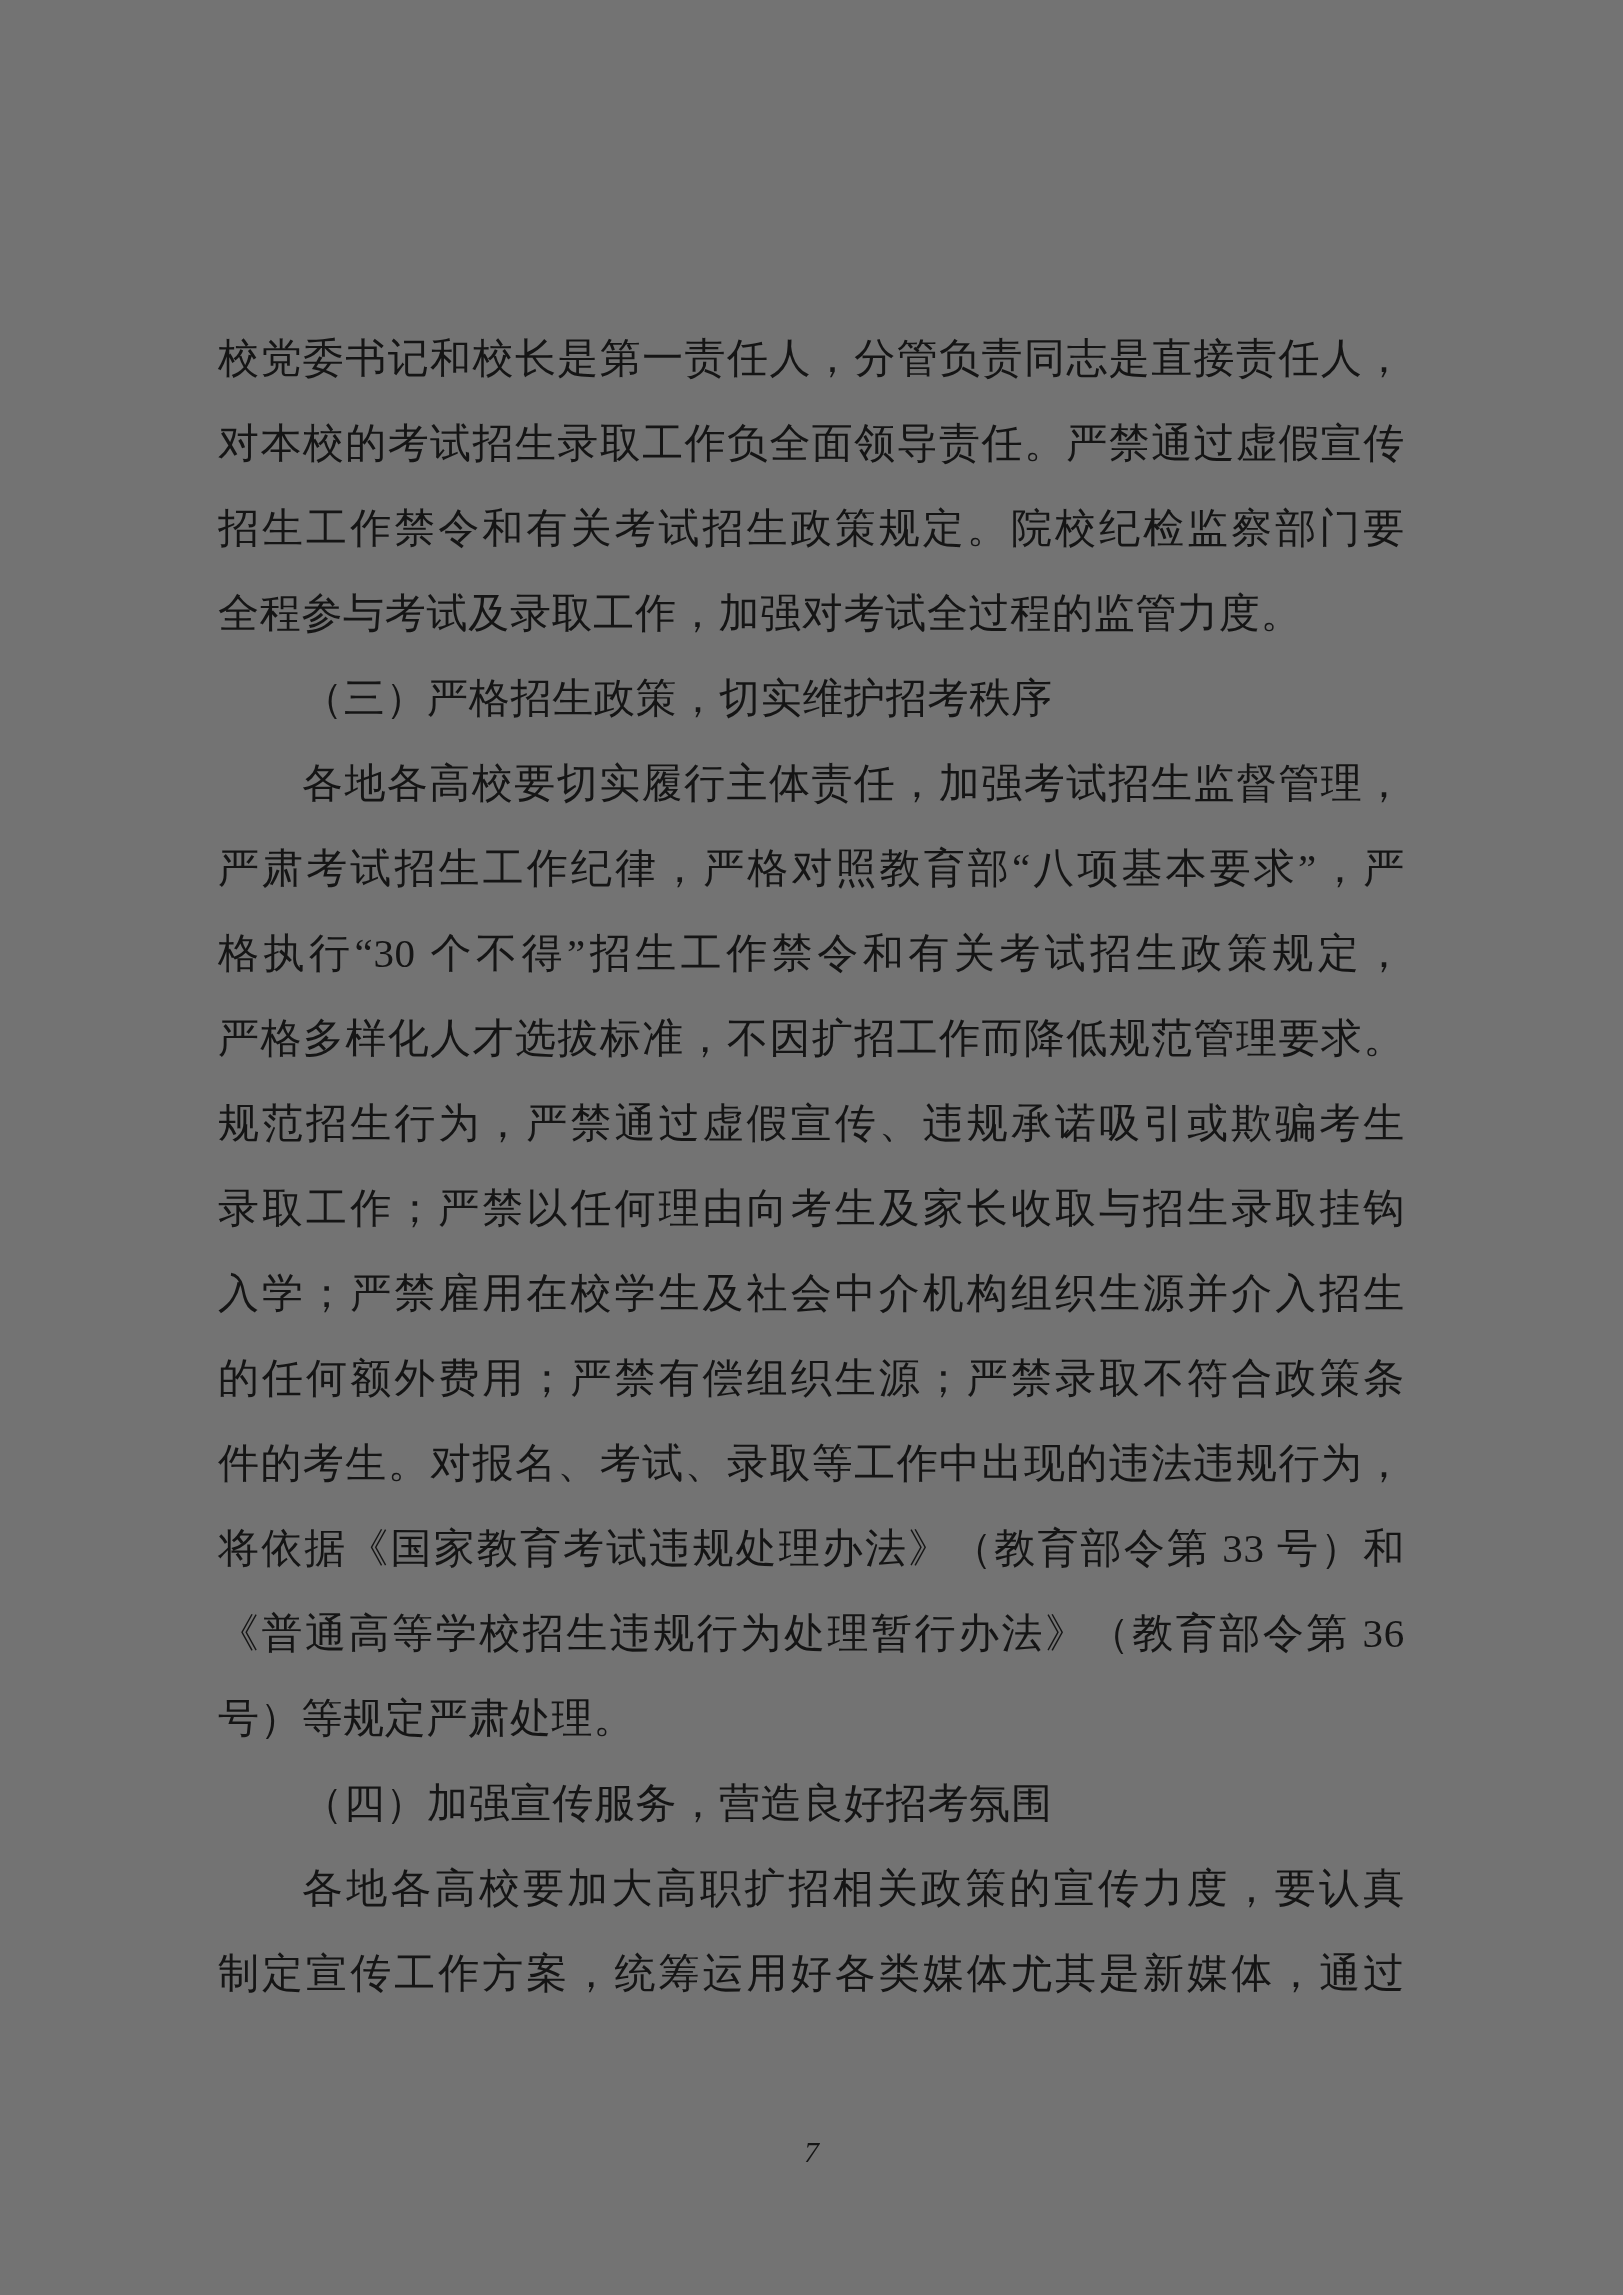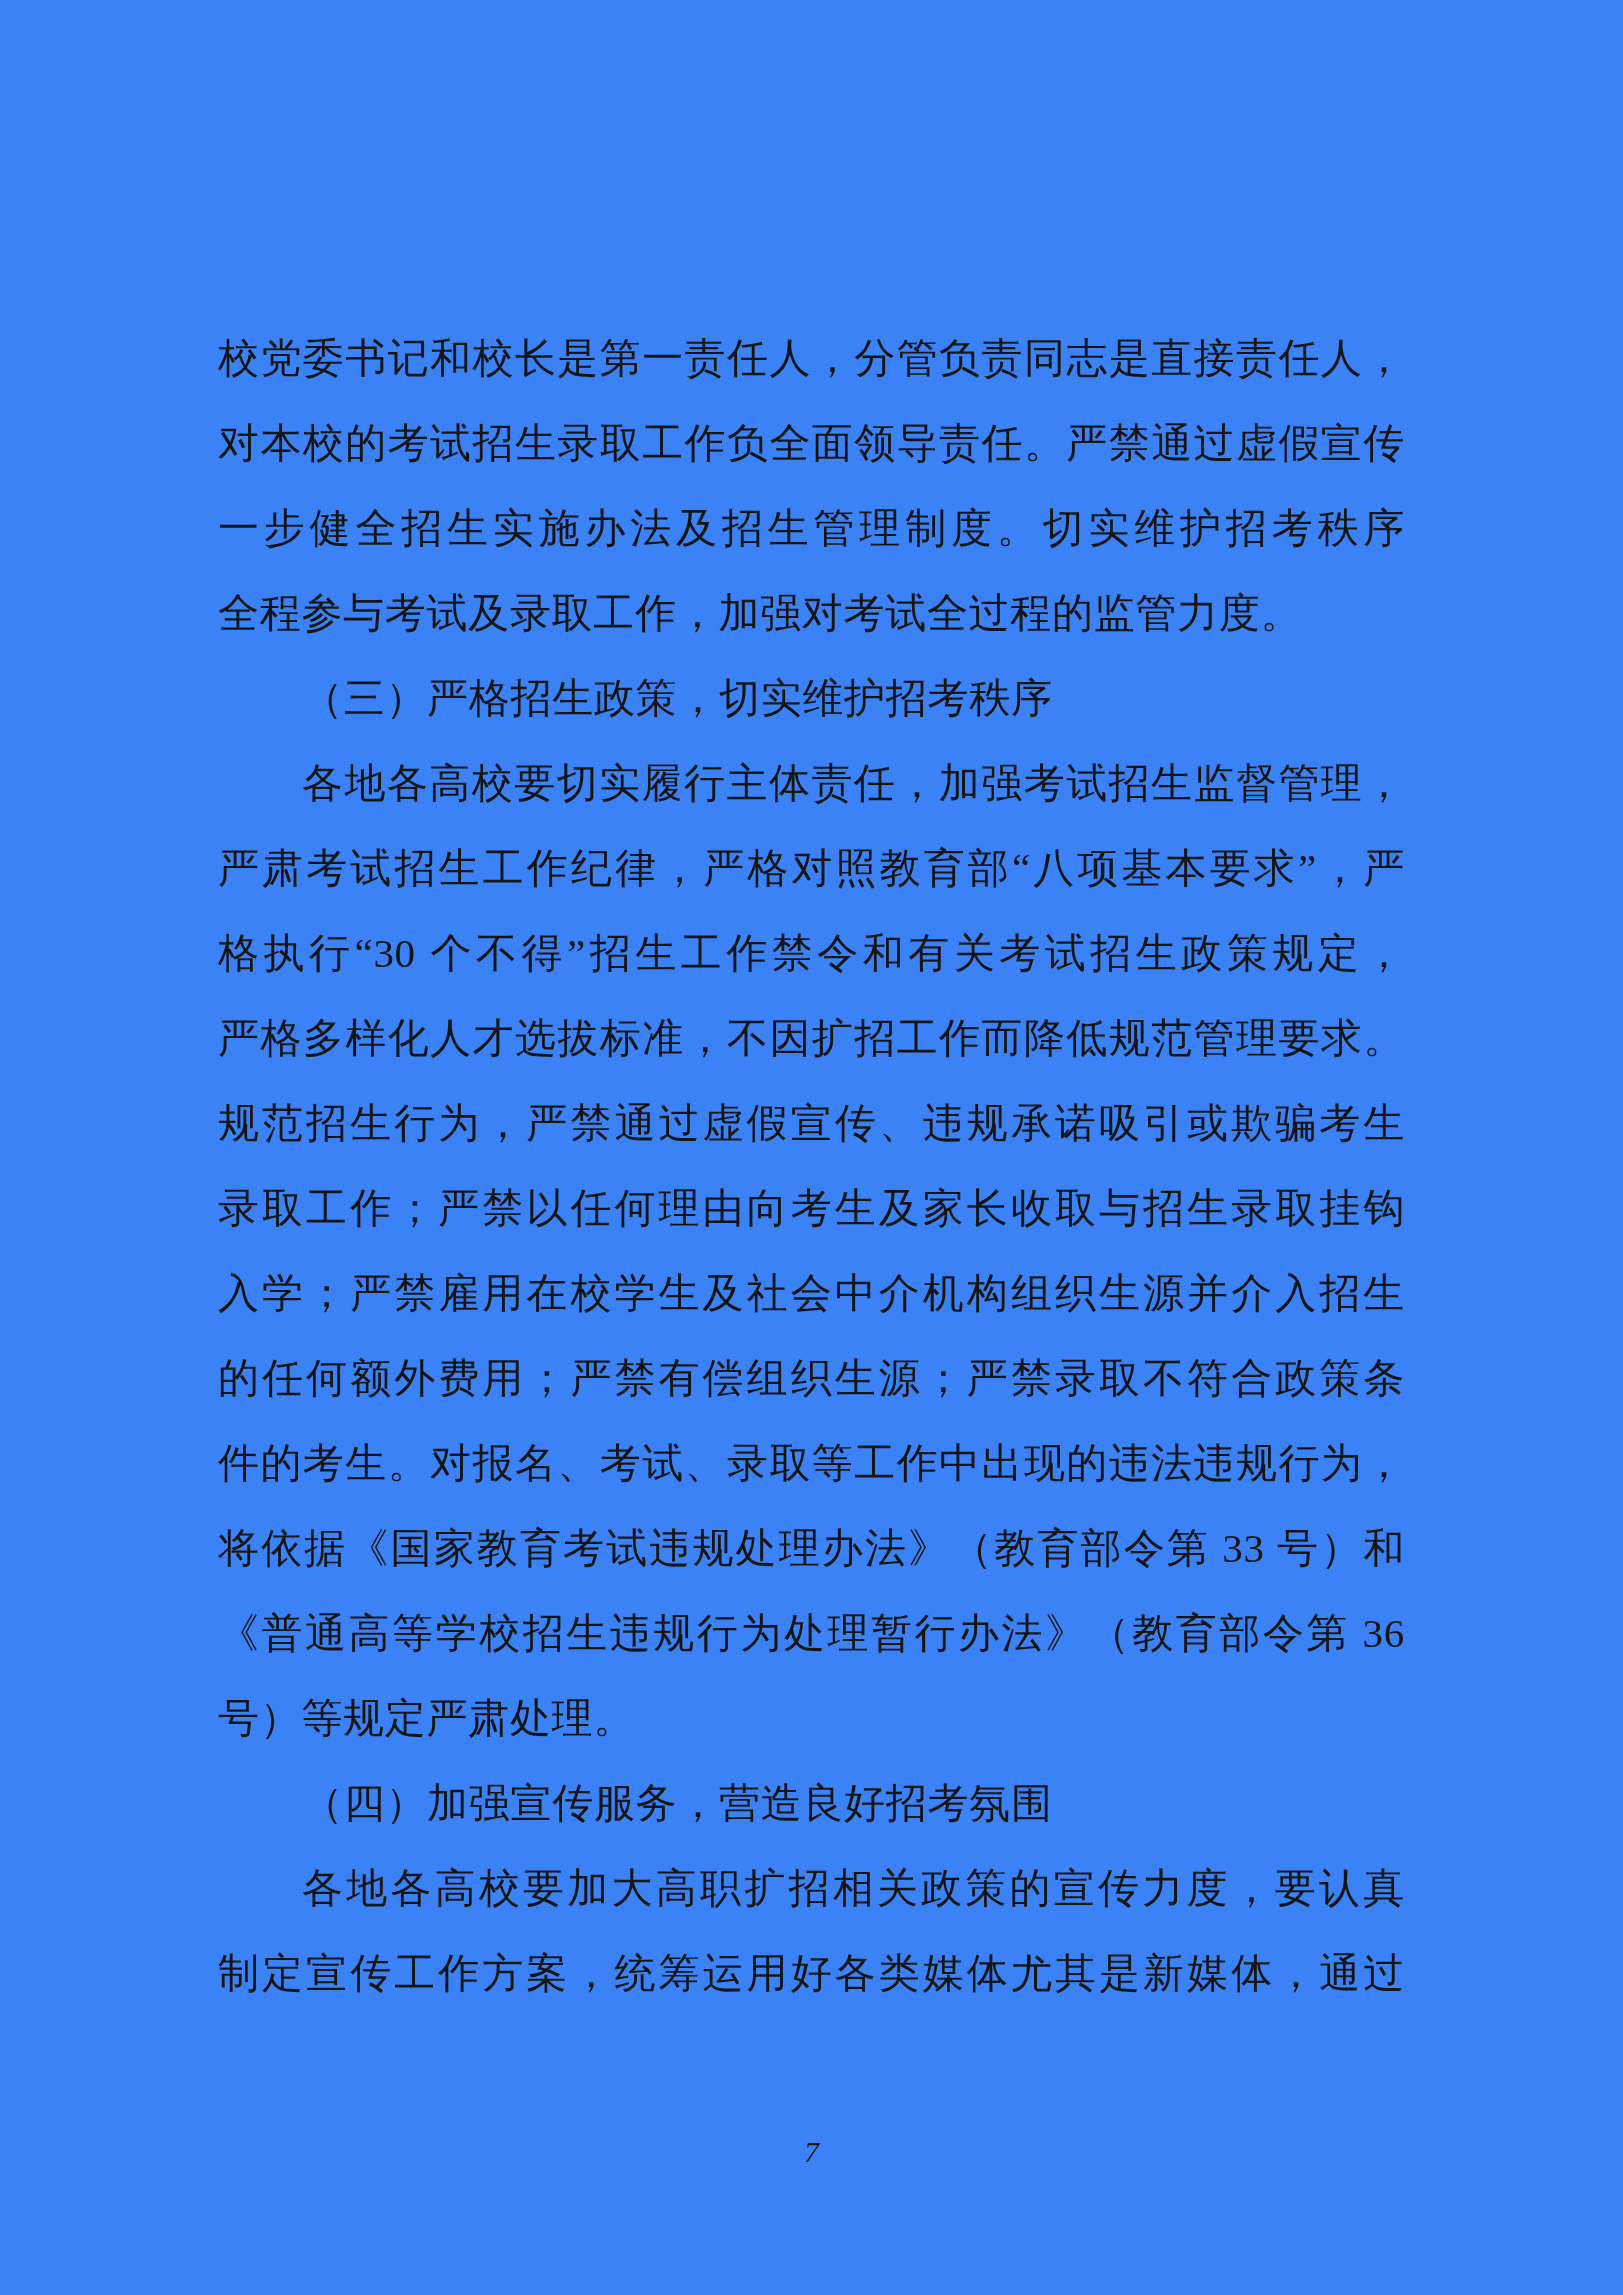--- a/index.html
+++ b/index.html
@@ -4,21 +4,21 @@
 <style>
   html, body {
     margin: 0;
     padding: 0;
     background: #9a9a9a;
   }
   .page {
     position: relative;
     width: 1623px;
     height: 2295px;
-    background: #3b82f6;
+    background: #737373;
     font-family: "Liberation Serif", "DejaVu Serif", serif;
     overflow: hidden;
   }
   .textblock {
     position: absolute;
     left: 218px;
     top: 316px;
     width: 1187px;
   }
   .line {
@@ -53,21 +53,21 @@
     color: #151515;
   }
 </style>
 </head>
 <body>
 
 <div class="page">
   <div class="textblock">
     <div class="line jf">校党委书记和校长是第一责任人，分管负责同志是直接责任人，</div>
     <div class="line jf">对本校的考试招生录取工作负全面领导责任。严禁通过虚假宣传</div>
-    <div class="line jf">一步健全招生实施办法及招生管理制度。切实维护招考秩序</div>
+    <div class="line jf">招生工作禁令和有关考试招生政策规定。院校纪检监察部门要</div>
     <div class="line">全程参与考试及录取工作，加强对考试全过程的监管力度。</div>
     <div class="line heading indent">（三）严格招生政策，切实维护招考秩序</div>
     <div class="line jf indent">各地各高校要切实履行主体责任，加强考试招生监督管理，</div>
     <div class="line jf">严肃考试招生工作纪律，严格对照教育部“八项基本要求”，严</div>
     <div class="line jf">格执行“30 个不得”招生工作禁令和有关考试招生政策规定，</div>
     <div class="line jf">严格多样化人才选拔标准，不因扩招工作而降低规范管理要求。</div>
     <div class="line jf">规范招生行为，严禁通过虚假宣传、违规承诺吸引或欺骗考生</div>
     <div class="line jf">录取工作；严禁以任何理由向考生及家长收取与招生录取挂钩</div>
     <div class="line jf">入学；严禁雇用在校学生及社会中介机构组织生源并介入招生</div>
     <div class="line jf">的任何额外费用；严禁有偿组织生源；严禁录取不符合政策条</div>

